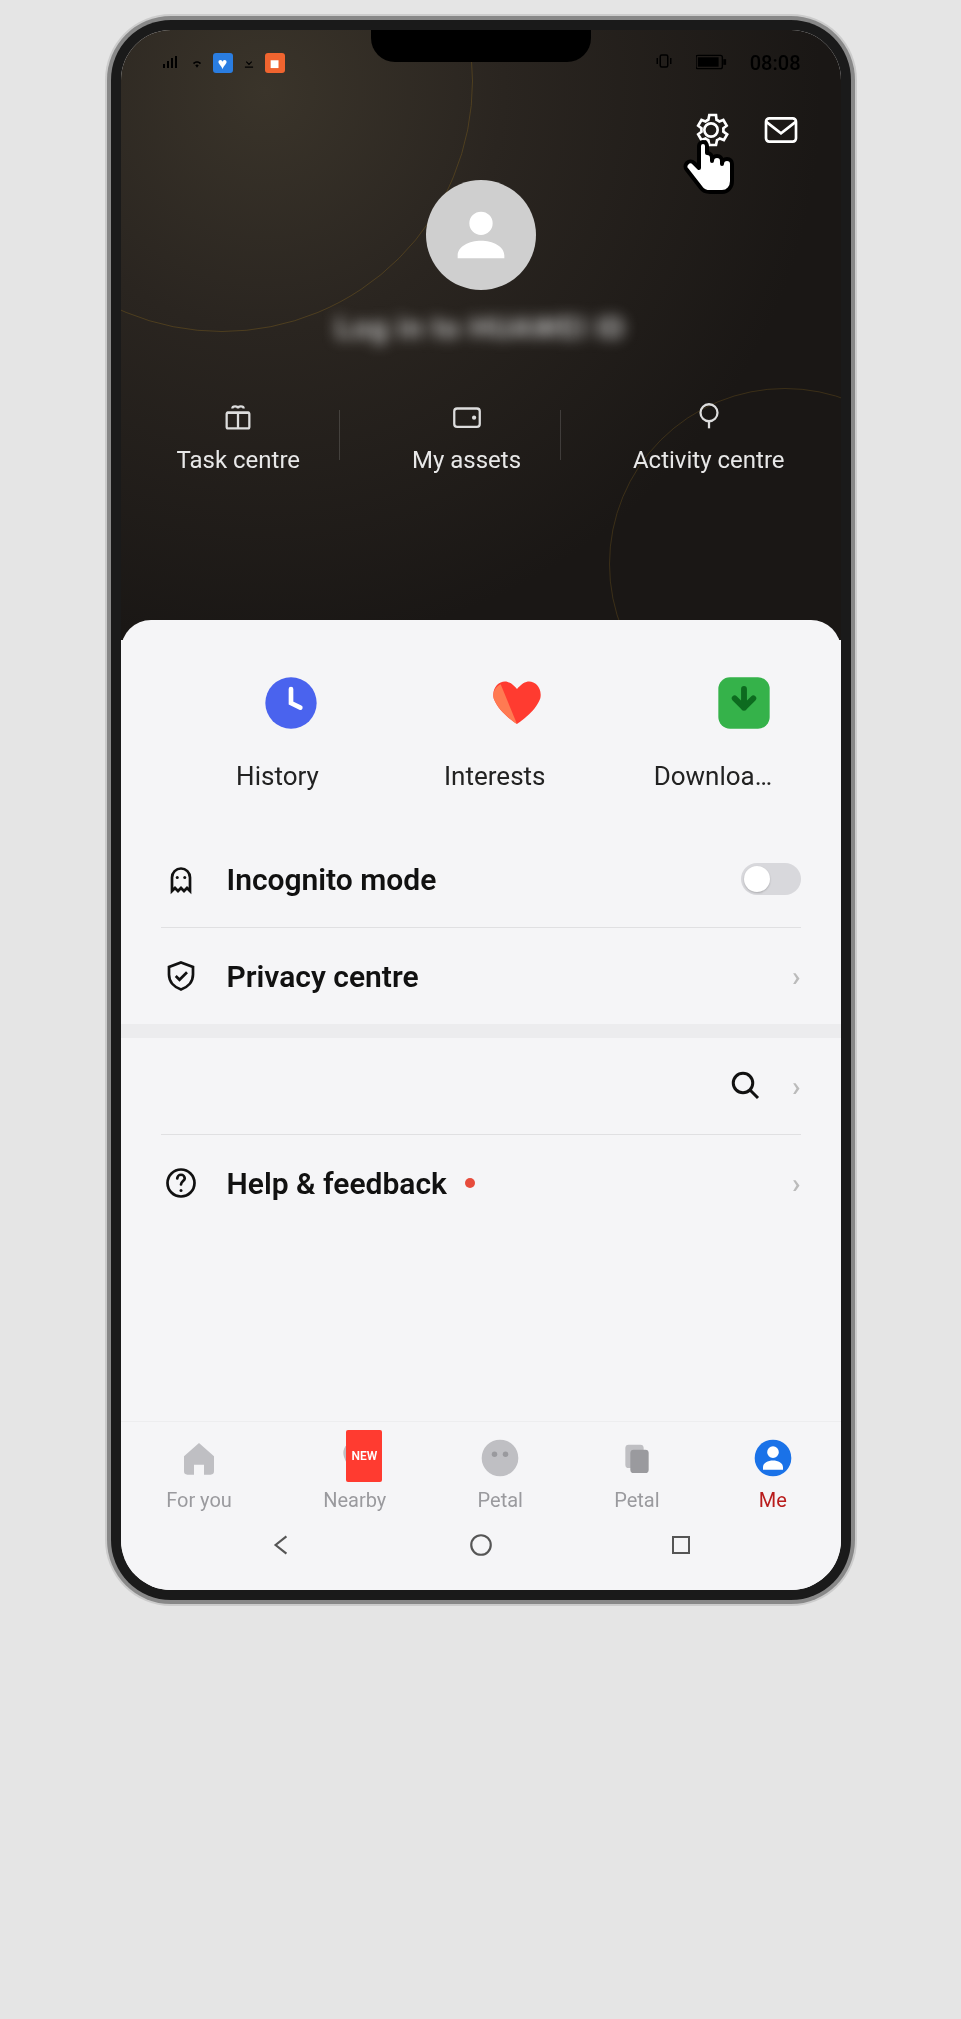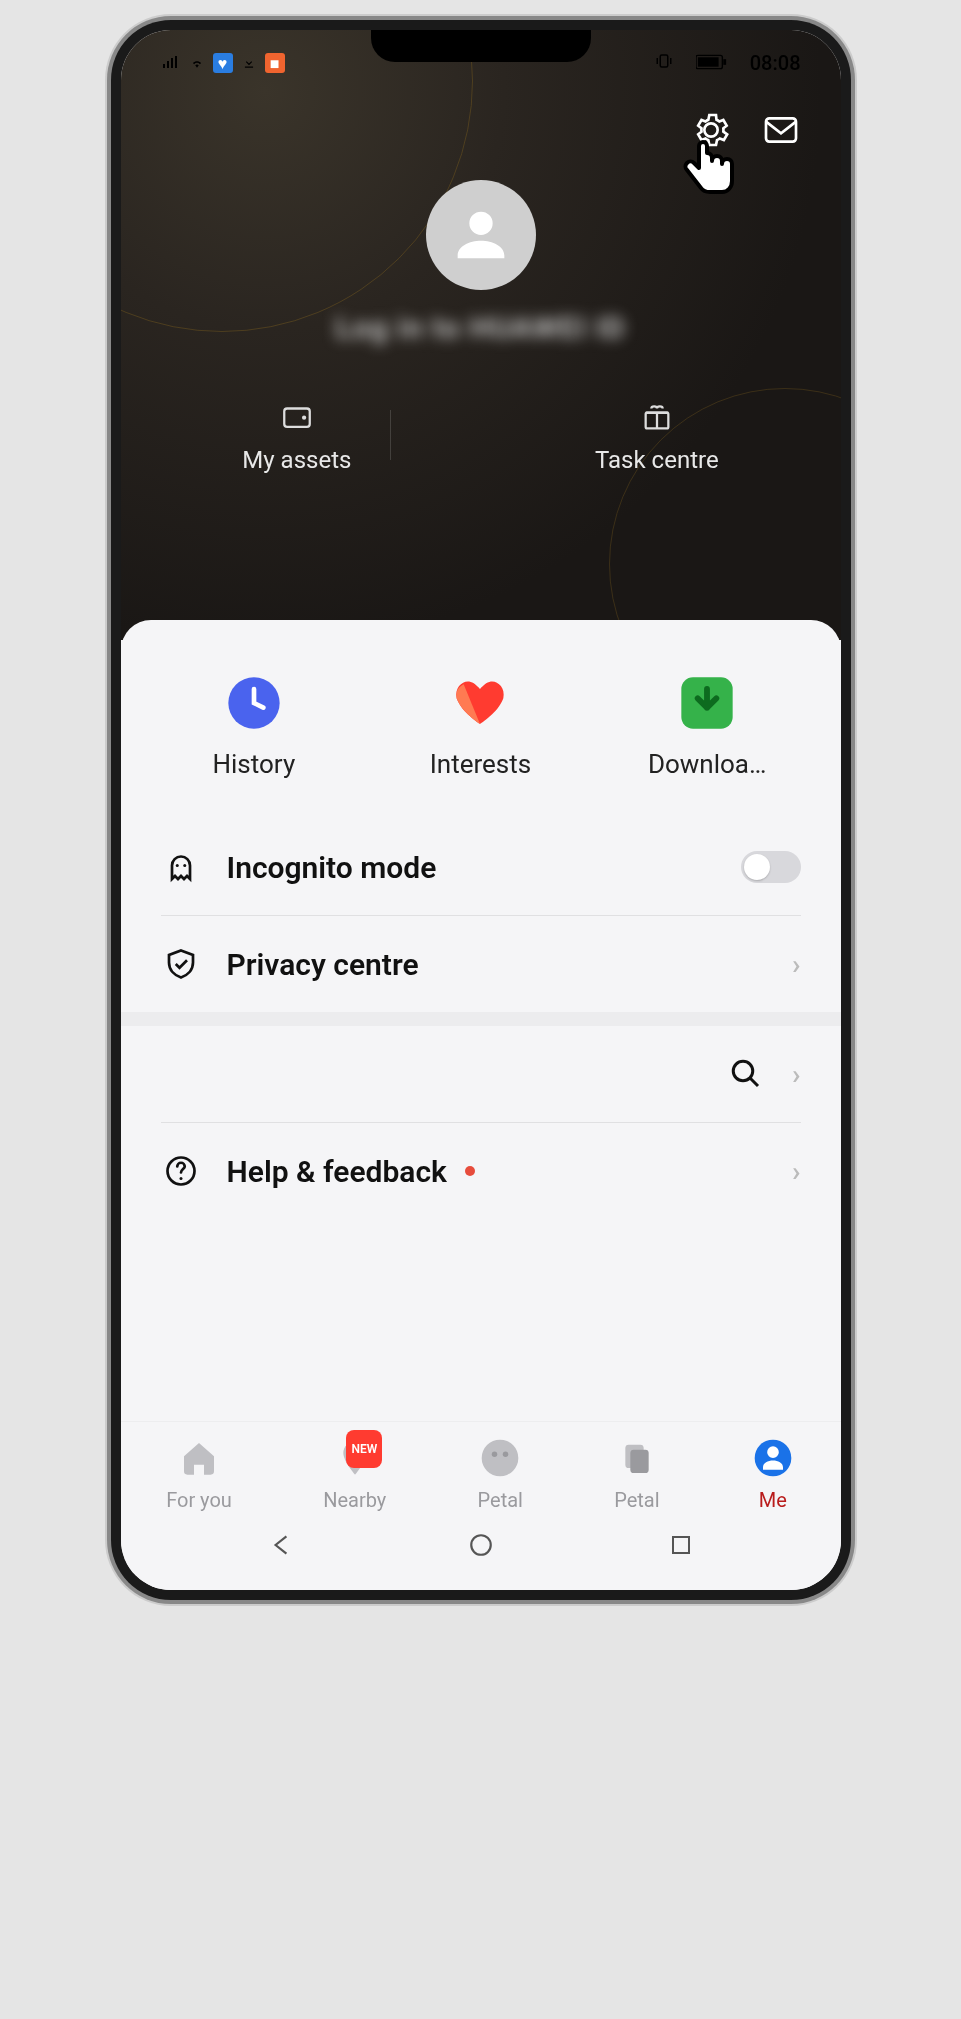--- a/index.html
+++ b/index.html
@@ -156,22 +156,22 @@
     position: relative;
   }
   .quick-row {
     display:flex;
     justify-content: space-around;
     padding: 55px 20px 40px;
   }
   .quick-item {
     display:flex;
     flex-direction:column;
-    align-items:center;
-    gap:18px;
+    align-items:flex-end;
+    gap:30px;
     width: 130px;
   }
   .quick-label { font-size: 26px; color:#222; white-space:nowrap; overflow:hidden; text-overflow:ellipsis; max-width:140px; }
   .qicon { width:56px; height:56px; display:flex; align-items:center; justify-content:center; border-radius:10px; }
 
   .settings-list { padding: 0 40px; }
   .settings-row {
     display:flex;
     align-items:center;
     gap: 26px;
@@ -202,21 +202,21 @@
     border-top: 1px solid rgba(0,0,0,0.03);
   }
   .nav-item {
     display:flex; flex-direction:column; align-items:center; gap:8px;
     font-size:20px; color:#9a9a9e; position:relative;
   }
   .nav-item.active { color:#b91c1c; }
   .nav-icon { width:44px; height:44px; display:flex; align-items:center; justify-content:center; }
   .new-badge {
     position:absolute; top:-6px; right:4px;
-    background:#ff3b30; color:#fff; font-size:12px; padding:12px 5px; border-radius:8px; font-weight:600;
+    background:#ff3b30; color:#fff; font-size:12px; padding:19px 5px; border-radius:2px; font-weight:600;
   }
 
   .sys-nav {
     display:flex;
     justify-content: space-around;
     align-items:center;
     padding: 14px 60px 28px;
   }
   .sys-nav div { color:#555; }
 </style>
@@ -288,31 +288,38 @@
       <div class="avatar-circle">
         <svg width="70" height="70" viewBox="0 0 24 24">
             <path fill="#fff" d="M12 12a4 4 0 100-8 4 4 0 000 8zm0 2c-4 0-8 2-8 5v1h16v-1c0-3-4-5-8-5z"></path>
           </svg>
       </div>
       <div class="login-text">Log in to HUAWEI ID</div>
 
       <div class="hero-tiles">
         <div class="hero-tile">
           <svg width="34" height="34" viewBox="0 0 24 24">
+              <rect x="4" y="9" width="16" height="11" rx="1" fill="none" stroke="#ddd" stroke-width="1.6"></rect>
+              <path d="M4 9h16M12 9v11M8 6c0-2 4-2 4 0M16 6c0-2-4-2-4 0" fill="none" stroke="#ddd" stroke-width="1.6"></path>
+            </svg>
+          <span>Task centre</span>
+        </div>
+        <div class="hero-tile">
+          <svg width="34" height="34" viewBox="0 0 24 24">
               <rect x="3" y="6" width="18" height="13" rx="2" fill="none" stroke="#ddd" stroke-width="1.6"></rect>
               <circle cx="17" cy="12.5" r="1.5" fill="#ddd"></circle>
             </svg>
           <span>My assets</span>
         </div>
         <div class="hero-tile">
           <svg width="34" height="34" viewBox="0 0 24 24">
-              <rect x="4" y="9" width="16" height="11" rx="1" fill="none" stroke="#ddd" stroke-width="1.6"></rect>
-              <path d="M4 9h16M12 9v11M8 6c0-2 4-2 4 0M16 6c0-2-4-2-4 0" fill="none" stroke="#ddd" stroke-width="1.6"></path>
-            </svg>
-          <span>Task centre</span>
+              <circle cx="12" cy="9" r="6" fill="none" stroke="#ddd" stroke-width="1.6"></circle>
+              <path d="M12 15v5" stroke="#ddd" stroke-width="1.6"></path>
+            </svg>
+          <span>Activity centre</span>
         </div>
       </div>
     </div>
 
     <div class="card">
       <div class="quick-row">
         <div class="quick-item">
           <div class="qicon">
             <svg width="56" height="56" viewBox="0 0 24 24">
                 <circle cx="12" cy="12" r="11" fill="#4a63ee"></circle>

